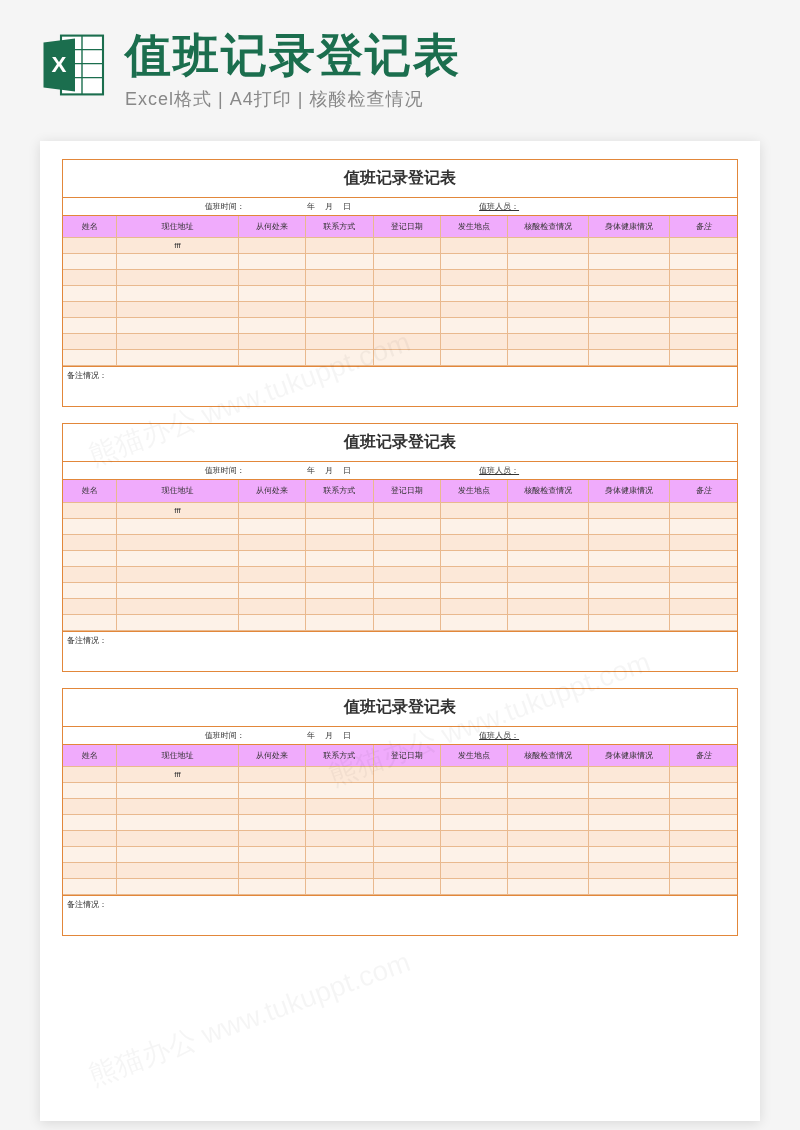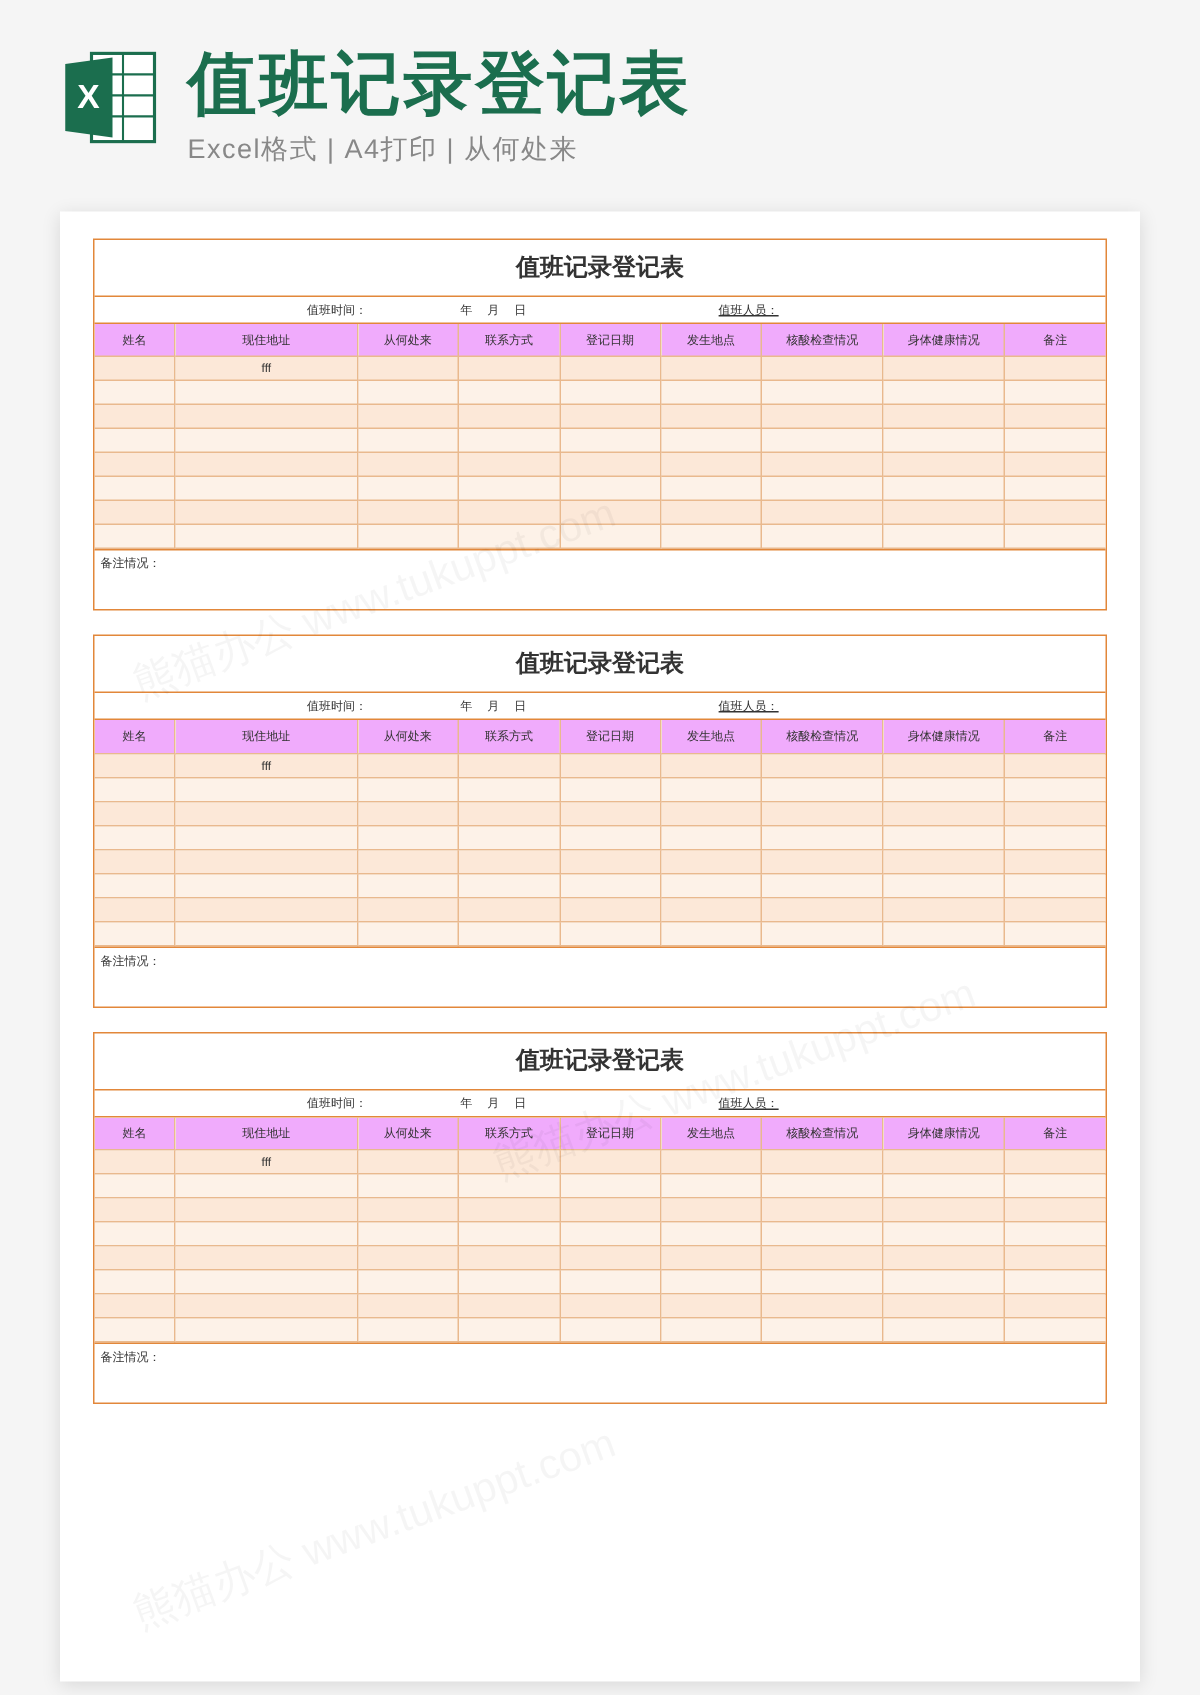--- a/index.html
+++ b/index.html
@@ -84,21 +84,21 @@
     font-weight: normal;
     text-align: center;
     overflow: hidden;
   }
   .tbl th {
     height: 22px;
     font-weight: normal;
     background: #f0abfc;
     color: #333;
   }
-  .tbl th:last-child, .tbl td:last-child { border-right: none; }
+  .tbl th:last-child, .tbl td:last-child { border-right: none; font-style: italic; }
   .tbl tr.data td { background: #fce8d8; }
   .tbl tr.data:nth-child(even) td { background: #fdf2e8; }
   .col-name { width: 8%; }
   .col-addr { width: 18%; }
   .col-from { width: 10%; }
   .col-contact { width: 10%; }
   .col-regdate { width: 10%; }
   .col-place { width: 10%; }
   .col-test { width: 12%; }
   .col-health { width: 12%; }
@@ -128,21 +128,21 @@
       <line x1="30" y1="28" x2="90" y2="28" stroke="#1b6e4e" stroke-width="2"></line>
       <line x1="30" y1="48" x2="90" y2="48" stroke="#1b6e4e" stroke-width="2"></line>
       <line x1="30" y1="68" x2="90" y2="68" stroke="#1b6e4e" stroke-width="2"></line>
       <line x1="60" y1="8" x2="60" y2="92" stroke="#1b6e4e" stroke-width="2"></line>
       <polygon points="5,18 50,12 50,88 5,82" fill="#1b6e4e"></polygon>
       <text x="27" y="60" font-size="32" fill="#fff" text-anchor="middle" font-weight="bold" font-family="Arial">X</text>
     </svg>
   </div>
   <div class="header-text">
     <div class="main-title">值班记录登记表</div>
-    <div class="sub-title">Excel格式 | A4打印 | 从何处来</div>
+    <div class="sub-title">Excel格式 | A4打印 | 核酸检查情况</div>
   </div>
 </div>
 
 <div class="preview-area">
 
   <div class="form-block">
     <div class="form-title">值班记录登记表</div>
     <div class="date-row">
       <div class="seg left">
         <span>值班时间：</span>

